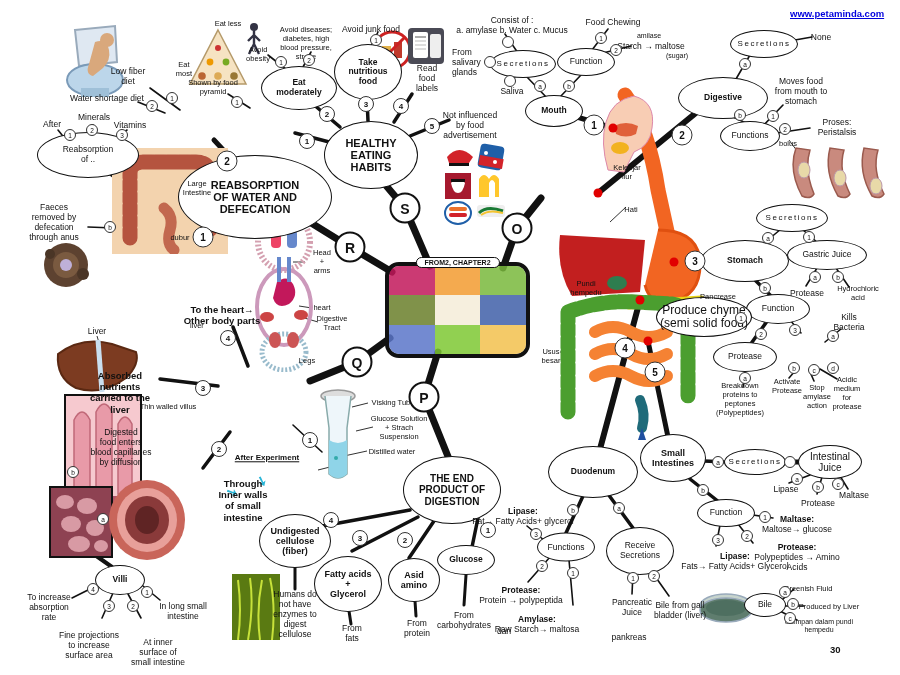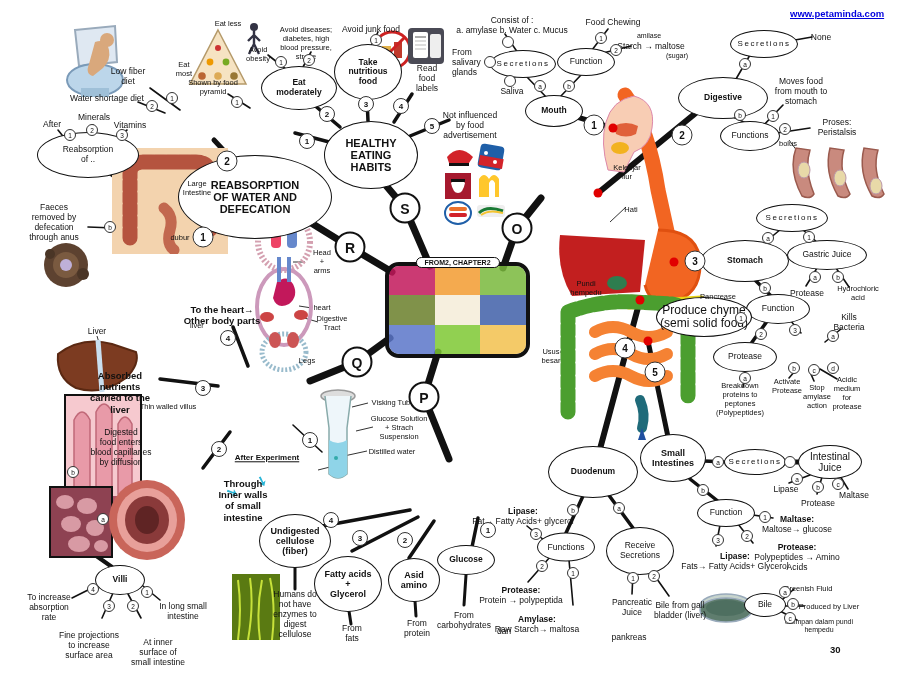--- a/index.html
+++ b/index.html
@@ -418,20 +418,23 @@
 <div class="el" style="left:566px;top:547px;width:56px;height:27px">Functions</div>
 <div class="el" style="left:640px;top:551px;width:66px;height:46px">Receive
 Secretions</div>
 <div class="el bold" style="left:673px;top:458px;width:64px;height:46px;font-size:9px">Small
 Intestines</div>
 <div class="el sp" style="left:755px;top:462px;width:60px;height:24px;font-size:8px">Secretions</div>
 <div class="el" style="left:830px;top:462px;width:62px;height:32px;font-size:10px">Intestinal
 Juice</div>
 <div class="el" style="left:726px;top:513px;width:56px;height:26px">Function</div>
 <div class="el" style="left:765px;top:605px;width:40px;height:22px">Bile</div>
+<div class="el bold" style="left:452px;top:490px;width:96px;height:66px;font-size:10px">THE END
+PRODUCT OF
+DIGESTION</div>
 <div class="el bold" style="left:295px;top:541px;width:70px;height:52px;font-size:9px">Undigested
 cellulose
 (fiber)</div>
 <div class="el bold" style="left:348px;top:584px;width:66px;height:54px;font-size:9px">Fatty acids
 +
 Glycerol</div>
 <div class="el bold" style="left:414px;top:580px;width:50px;height:42px;font-size:9px">Asid
 amino</div>
 <div class="el bold" style="left:466px;top:560px;width:56px;height:28px">Glucose</div>
 <div class="el bold" style="left:120px;top:580px;width:48px;height:28px">Villi</div>

